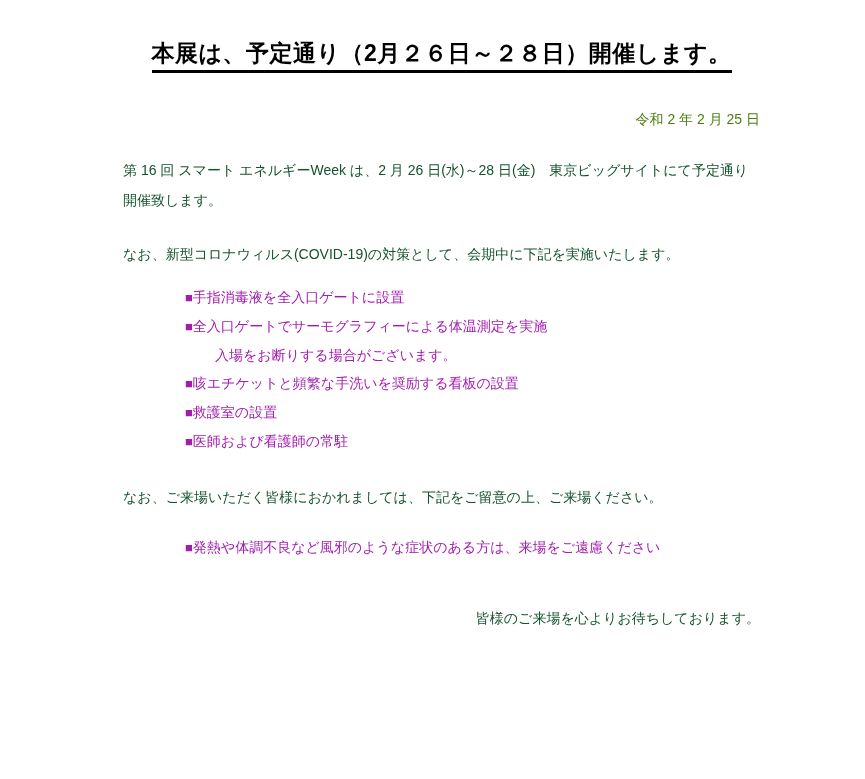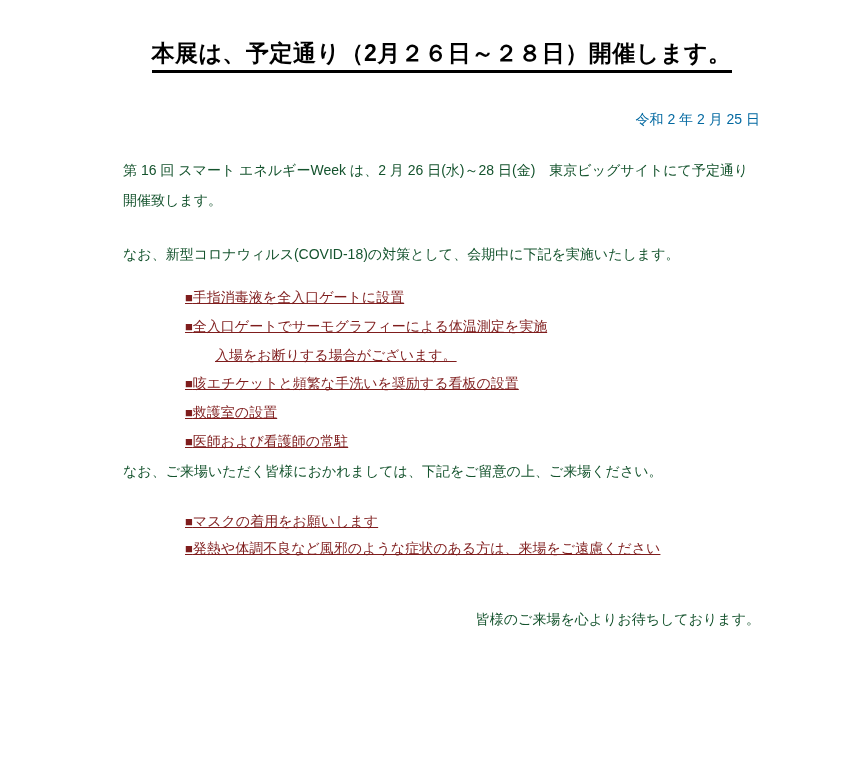--- a/index.html
+++ b/index.html
@@ -32,37 +32,36 @@
     padding-bottom: 2px;
     border-bottom: 3px solid #000000;
     white-space: nowrap;
     letter-spacing: 0.5px;
   }
   .doc-date {
     margin-top: 36px;
     text-align: right;
     font-size: 14px;
     line-height: 20px;
-    color: #0369a1;
+    color: #4d7c0f;
   }
   .para {
     margin: 0;
     font-size: 14px;
     line-height: 30px;
     color: #14532d;
   }
   .para.intro        { margin-top: 26px; }
   .para.measures-in  { margin-top: 24px; }
-  .para.visitors-in  { }
+  .para.visitors-in  { margin-top: 26px; }
   .para.closing      { margin-top: 42px; text-align: right; }
 
   .list {
     font-size: 14px;
-    color: #7f1d1d;
-    text-decoration: underline;
+    color: #a21caf;
   }
   .list.measures { margin-top: 14px; }
   .list.visitors { margin-top: 22px; }
   .list.measures .list-item { line-height: 28px; }
   .list.visitors .list-item { line-height: 27px; }
   .list-item {
     margin-left: 62px;   
     white-space: nowrap;
   }
   .list-item.sub {
@@ -79,21 +78,21 @@
   <div class="content">
 
     <div class="title-row">
       <span class="doc-title">本展は、予定通り（2月２６日～２８日）開催します。</span>
     </div>
 
     <div class="doc-date">令和 2 年 2 月 25 日</div>
 
     <p class="para intro">第 16 回 スマート エネルギーWeek は、2 月 26 日(水)～28 日(金)　東京ビッグサイトにて予定通り開催致します。</p>
 
-    <p class="para measures-in">なお、新型コロナウィルス(COVID-18)の対策として、会期中に下記を実施いたします。</p>
+    <p class="para measures-in">なお、新型コロナウィルス(COVID-19)の対策として、会期中に下記を実施いたします。</p>
 
     <div class="list measures">
       <div class="list-item">
         <span class="bullet">■</span><span>手指消毒液を全入口ゲートに設置</span>
       </div>
       <div class="list-item">
         <span class="bullet">■</span><span>全入口ゲートでサーモグラフィーによる体温測定を実施</span>
       </div>
       <div class="list-item sub">
         <span>入場をお断りする場合がございます。</span>
@@ -106,23 +105,20 @@
       </div>
       <div class="list-item">
         <span class="bullet">■</span><span>医師および看護師の常駐</span>
       </div>
     </div>
 
     <p class="para visitors-in">なお、ご来場いただく皆様におかれましては、下記をご留意の上、ご来場ください。</p>
 
     <div class="list visitors">
       <div class="list-item">
-        <span class="bullet">■</span><span>マスクの着用をお願いします</span>
-      </div>
-      <div class="list-item">
         <span class="bullet">■</span><span>発熱や体調不良など風邪のような症状のある方は、来場をご遠慮ください</span>
       </div>
     </div>
 
     <p class="para closing">皆様のご来場を心よりお待ちしております。</p>
 
   </div>
 </div>
 
 </body></html>

